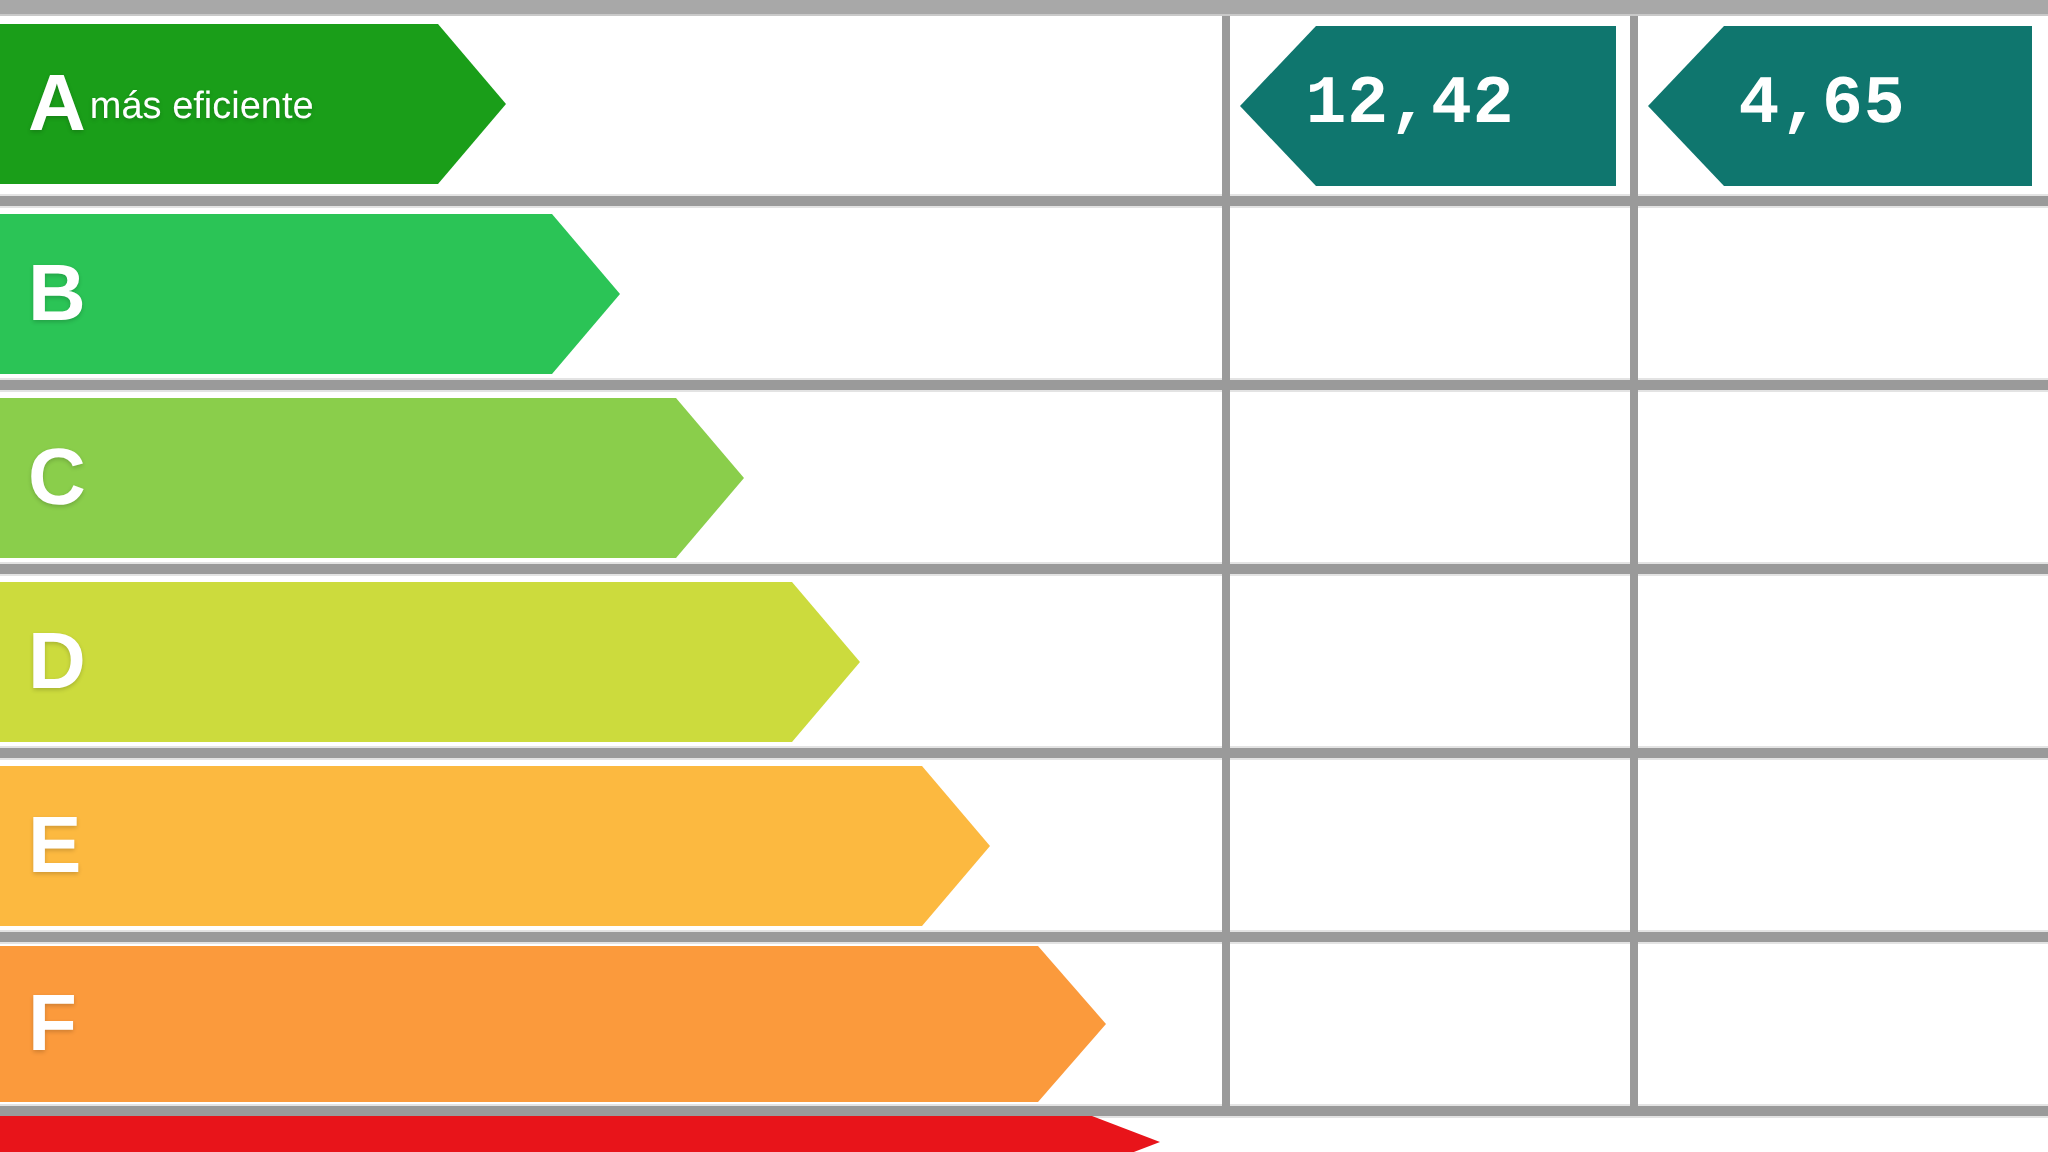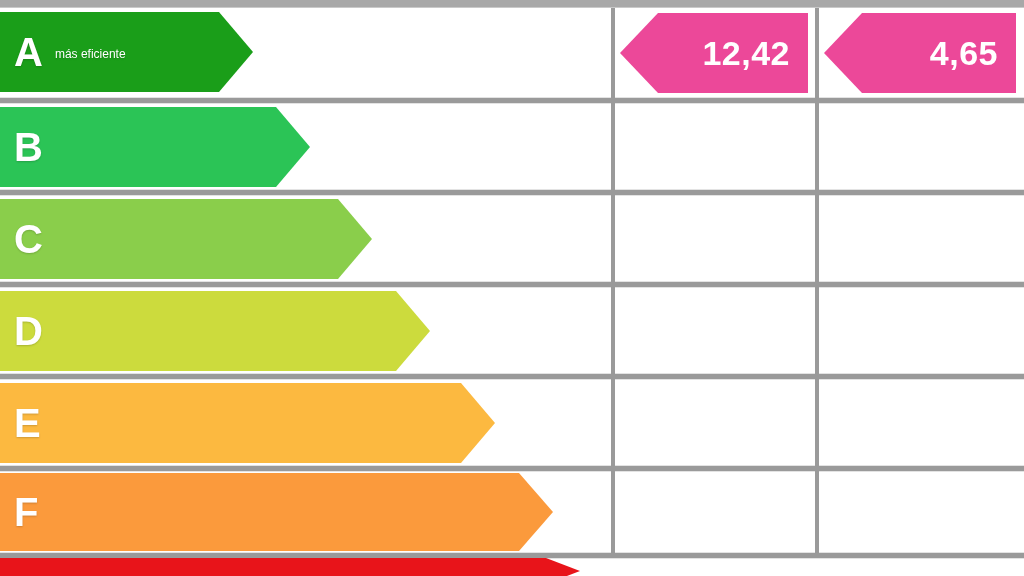--- a/index.html
+++ b/index.html
@@ -69,45 +69,46 @@
   .bar-letter {
     font-size: 40px;
     font-weight: bold;
     color: #ffffff;
     line-height: 1;
     text-shadow: 0 1px 2px rgba(0,0,0,0.18);
     letter-spacing: 0px;
   }
 
   .bar-note {
-    font-size: 12px;
+    font-size: 19px;
     color: #ffffff;
-    margin-left: 12px;
+    margin-left: 2px;
     margin-bottom: -4px;
     text-shadow: 0 1px 2px rgba(0,0,0,0.18);
   }
 
   
   .value-cell {
     position: absolute;
     top: 13px;
     height: 80px;
   }
   .badge {
     position: relative;
     width: 100%;
     height: 100%;
-    background: #ec4899;
+    background: #0f766e;
     display: flex;
     align-items: center;
-    justify-content: flex-end;
+    justify-content: center;
     box-sizing: border-box;
     padding-right: 18px;
     -webkit-clip-path: polygon(38px 0, 100% 0, 100% 100%, 38px 100%, 0 50%);
     clip-path: polygon(38px 0, 100% 0, 100% 100%, 38px 100%, 0 50%);
+    font-family: Liberation Mono, monospace;
   }
   .badge-text {
     color: #ffffff;
     font-size: 34px;
     font-weight: bold;
     letter-spacing: 0.5px;
   }
 </style>
 </head>
 <body>

